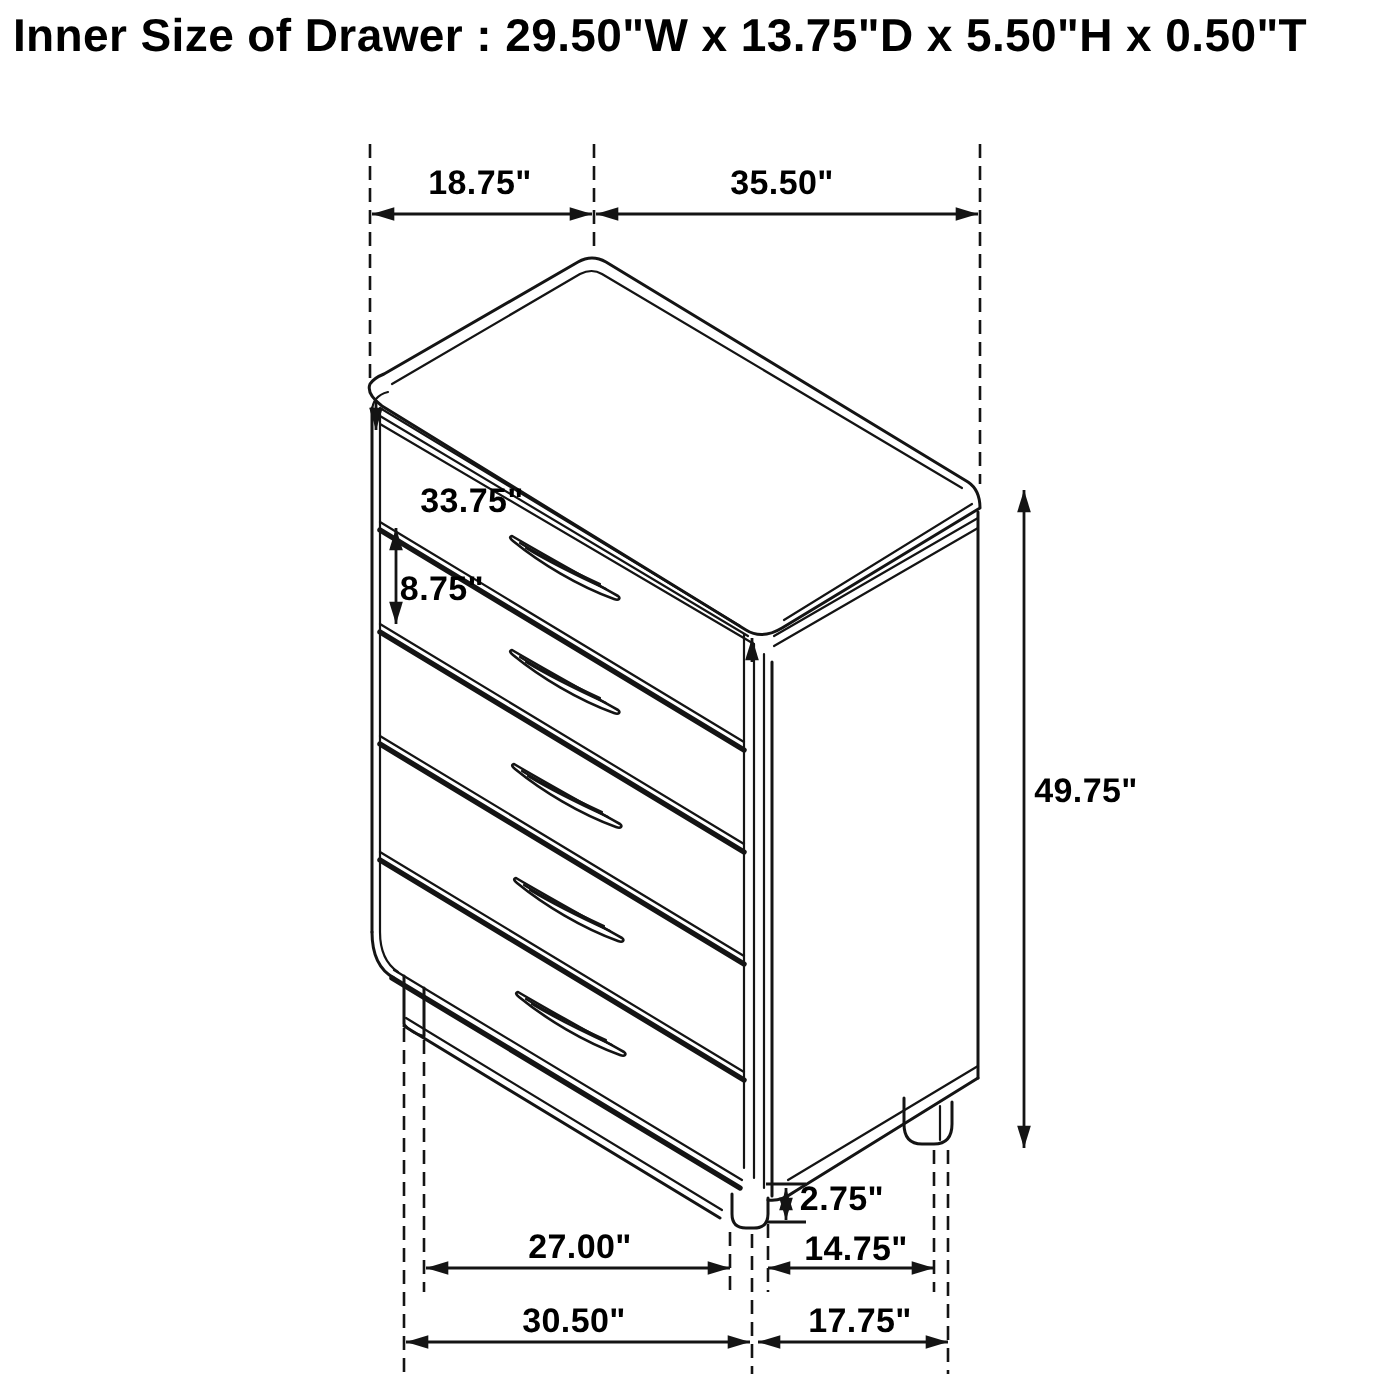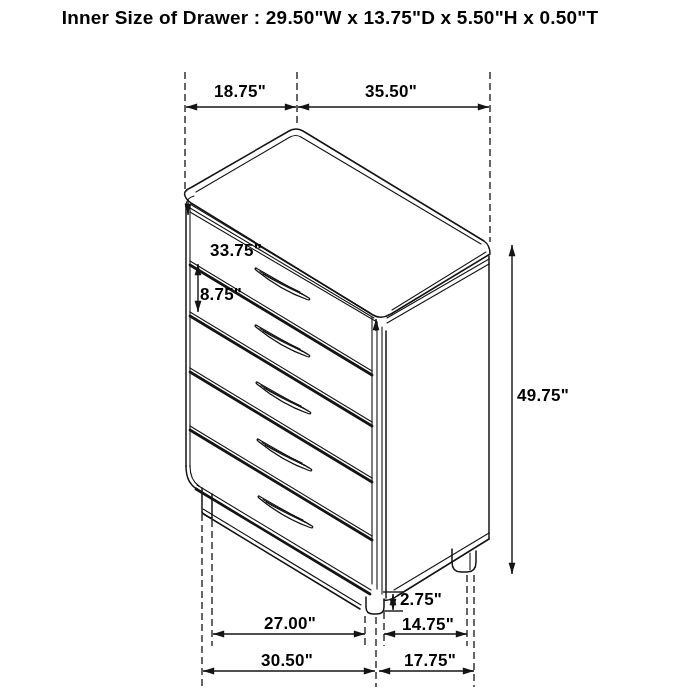--- a/index.html
+++ b/index.html
@@ -1,20 +1,20 @@
 <!DOCTYPE html>
 <html><head>
 <meta charset="utf-8">
 <style>
   html,body{margin:0;padding:0;background:#fff;}
   #stage{position:relative;width:700px;height:700px;background:#ffffff;overflow:hidden;
          font-family:"Liberation Sans",sans-serif;}
   #art{position:absolute;left:0;top:0;}
   .title{position:absolute;left:330px;top:18px;transform:translate(-50%,-50%);
-         font-weight:bold;font-size:19px;color:#000;white-space:nowrap;letter-spacing:.2px;}
+         font-weight:bold;font-size:23px;color:#000;white-space:nowrap;letter-spacing:.2px;}
   .dim-label{position:absolute;transform:translate(-50%,-50%);font-weight:bold;font-size:17px;
          color:#000;white-space:nowrap;letter-spacing:.2px;}
   
   .ln{stroke:#141414;fill:none;stroke-width:1.5;stroke-linejoin:round;stroke-linecap:round;}
   .thin{stroke:#141414;fill:none;stroke-width:1.1;stroke-linejoin:round;stroke-linecap:round;}
   .thick{stroke:#141414;fill:none;stroke-width:2.7;stroke-linecap:round;}
   .dim{stroke:#141414;fill:none;stroke-width:1.4;}
   .dash{stroke:#141414;fill:none;stroke-width:1.3;stroke-dasharray:7 4;}
   .hfill{fill:#ffffff;stroke:#141414;stroke-width:1.3;stroke-linejoin:round;}
   .arrfill{fill:#141414;}

